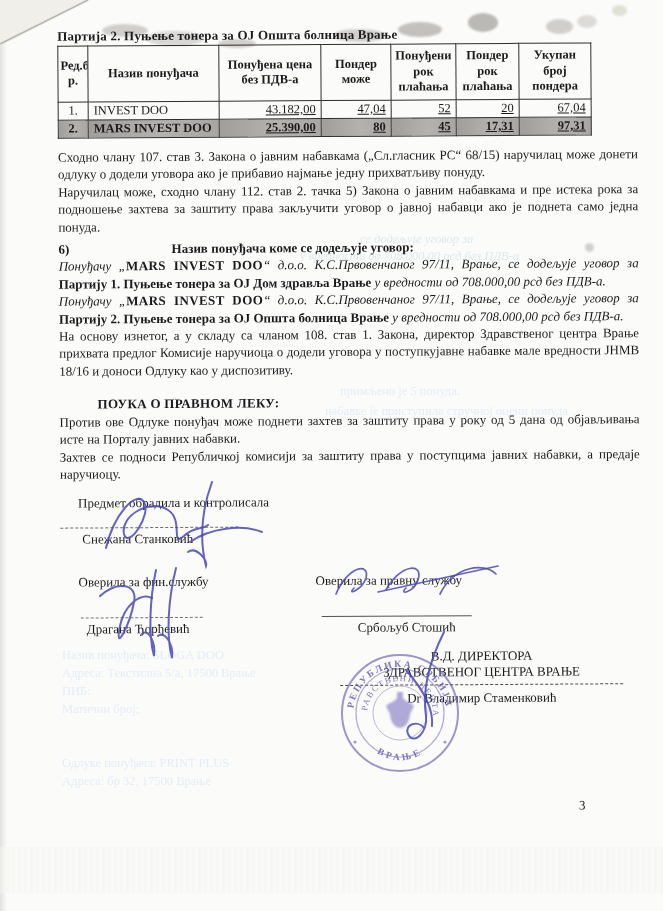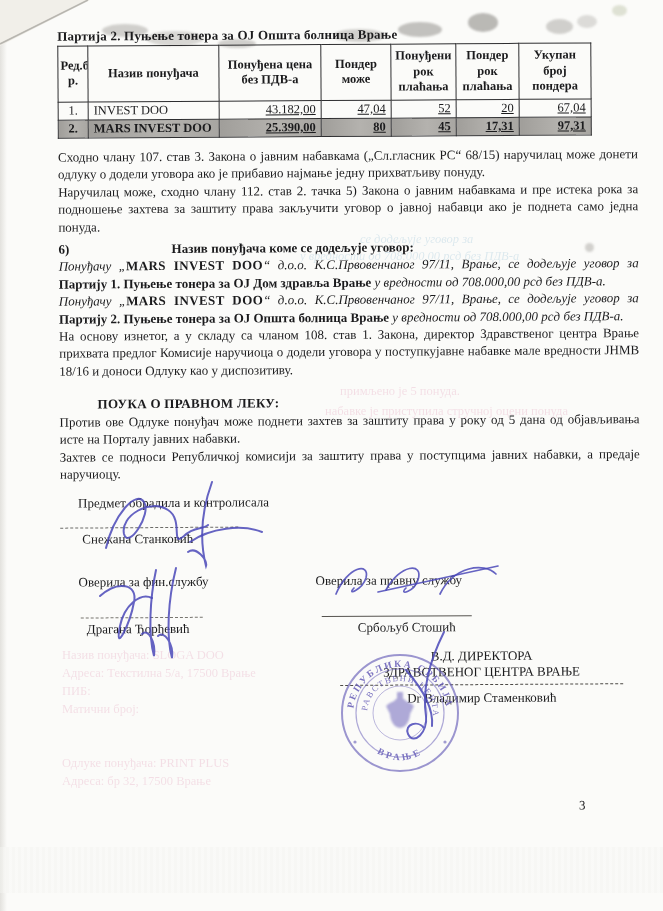--- a/index.html
+++ b/index.html
@@ -70,21 +70,21 @@
 
   .page-num{position:absolute;left:574px;top:799px;font-size:13px;}
 
   
   .stamp{position:absolute;left:334px;top:644px;width:132px;height:136px;filter:blur(.35px);opacity:.82;}
   .sig{position:absolute;}
   .sig path{fill:none;stroke:#4a48b8;stroke-width:2;stroke-linecap:round;opacity:.85;}
   .sig.thin path{stroke-width:1.7;}
 
   
-  .bleed{position:absolute;font-size:12.5px;color:#be185d;opacity:.12;filter:blur(.5px);white-space:nowrap;}
+  .bleed{position:absolute;font-size:12.5px;color:#3b82f6;opacity:.12;filter:blur(.5px);white-space:nowrap;}
   .bleed.pink{color:#0369a1;font-style:italic;}
 </style>
 </head>
 <body>
 
 <div class="page">
 
   <svg class="fold" viewBox="0 0 92 48">
     <polygon points="0,46 0,0 90,0" fill="#f1efe9"></polygon>
     <line x1="0" y1="44" x2="88" y2="0" stroke="#b8b6b0" stroke-width="1.6"></line>

